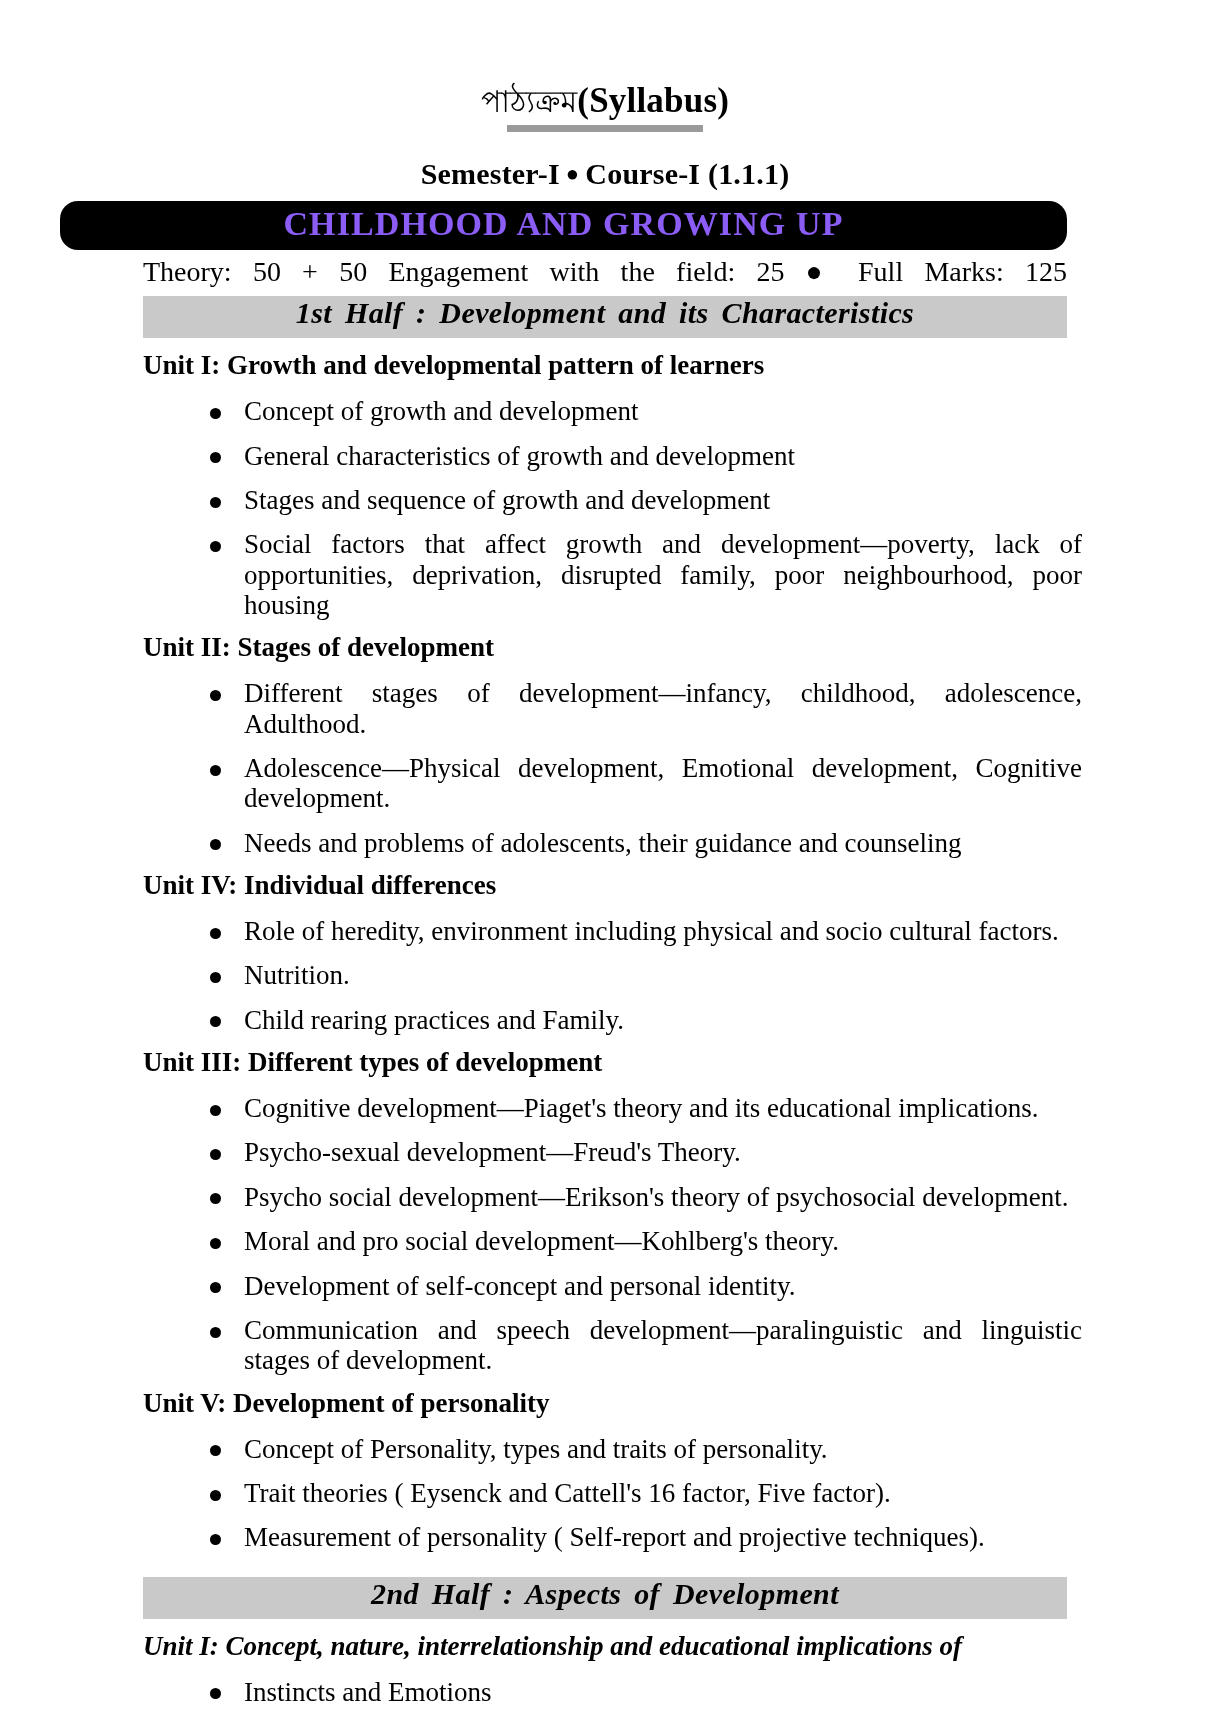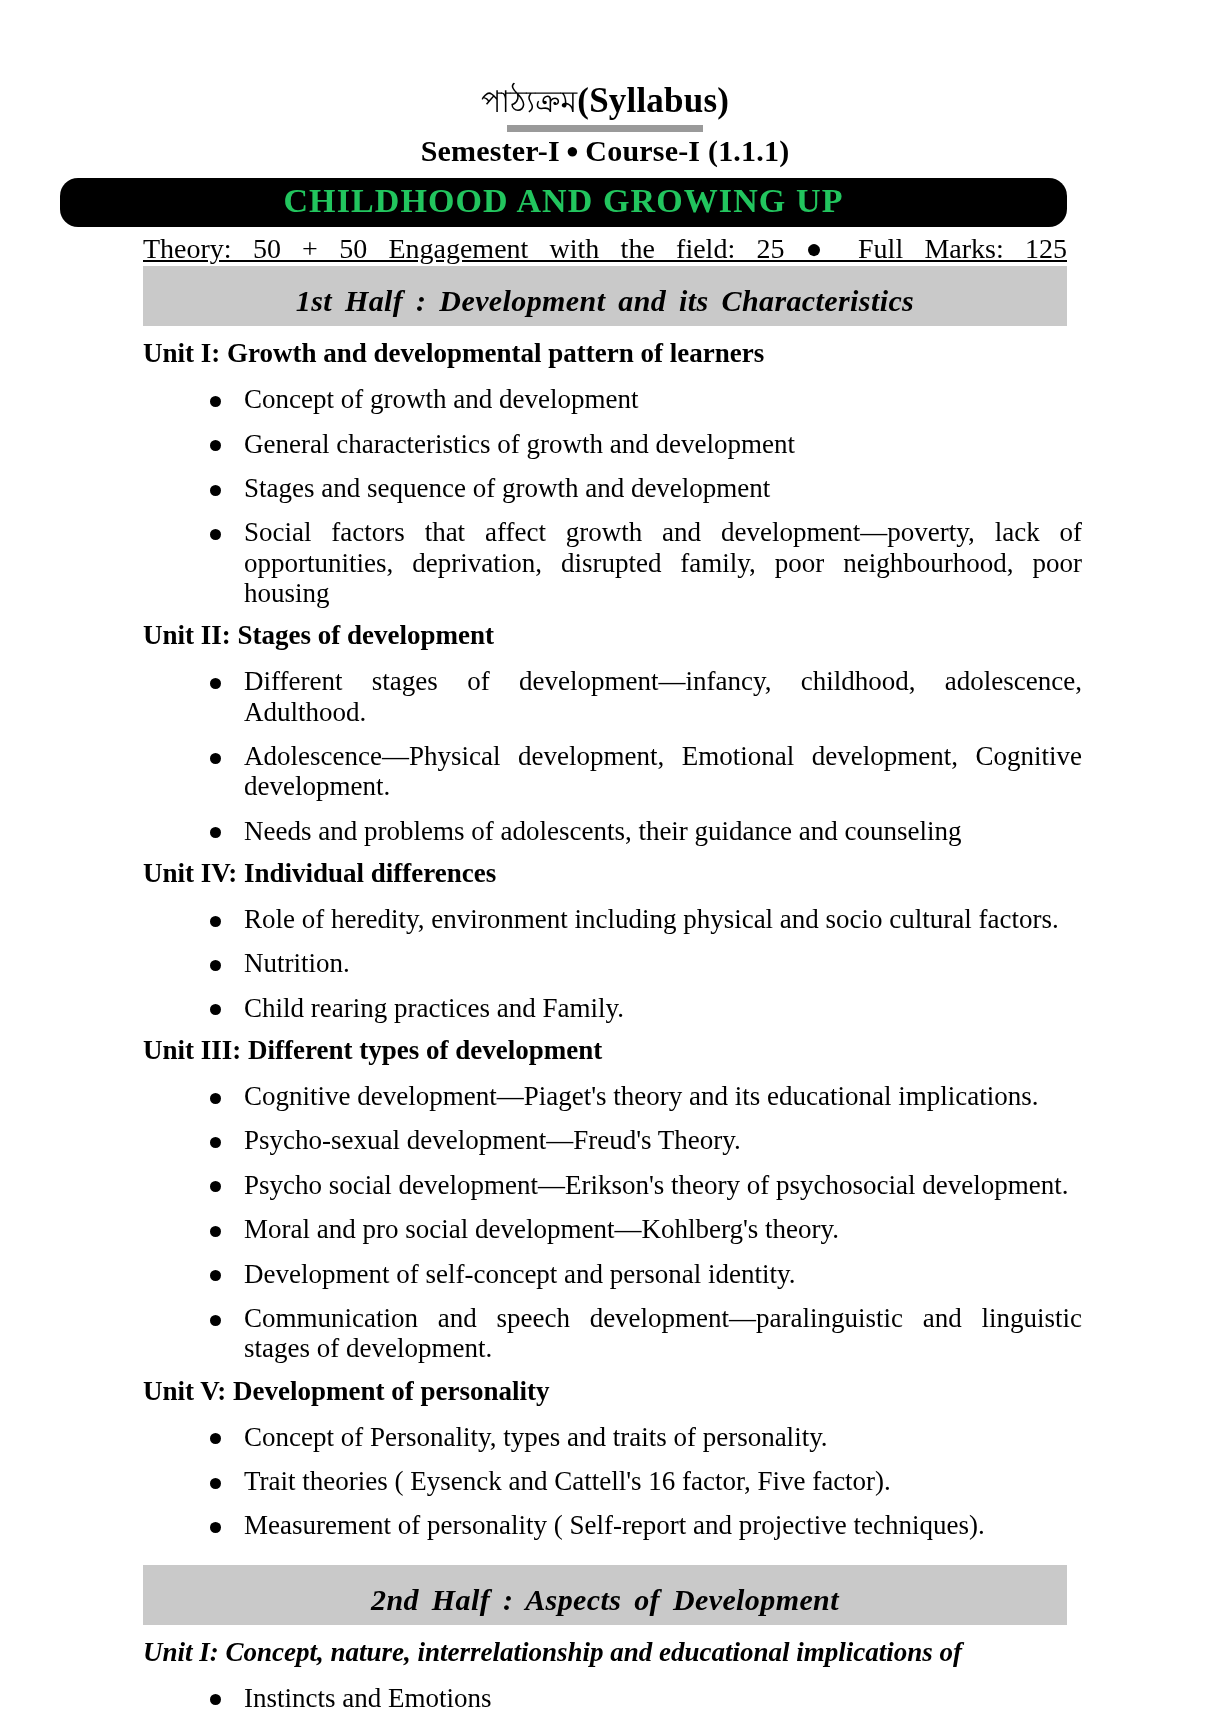--- a/index.html
+++ b/index.html
@@ -46,63 +46,62 @@
     width: 196px;
     height: 7px;
     background: #9a9a9a;
     margin: 4px auto 0 auto;
   }
 
   .course-line {
     text-align: center;
     font-size: 30px;
     font-weight: bold;
-    margin-top: 2px;
+    margin-top: 25px;
     letter-spacing: 0.2px;
   }
   .course-line .dot {
     font-size: 22px;
     vertical-align: 3px;
     padding: 0 6px;
   }
 
   
   .banner {
     margin: 10px 143px 0 60px;
     background: #000000;
-    color: #22c55e;
+    color: #8b5cf6;
     text-align: center;
     font-size: 34px;
     font-weight: bold;
     letter-spacing: 1.1px;
     padding: 5px 0 9px 0;
     line-height: 1.05;
     border-radius: 18px;
   }
 
   
   .marks-line {
     margin: 6px 143px 0 143px;
     text-align: justify;
     text-align-last: justify;
     font-size: 28px;
     line-height: 1.15;
     white-space: nowrap;
-    text-decoration: underline;
   }
 
   
   .half-header {
-    margin: 1px 143px 0 143px;
+    margin: 8px 143px 0 143px;
     background: #c9c9c9;
     text-align: center;
     font-size: 30px;
     font-weight: bold;
     font-style: italic;
-    padding: 18px 0 8px 0;
+    padding: 0 0 8px 0;
     letter-spacing: 0.4px;
     word-spacing: 5px;
   }
   .half-header.second {
     margin-top: 24px;
   }
 
   
   .units {
     margin: 0 128px 0 143px;

